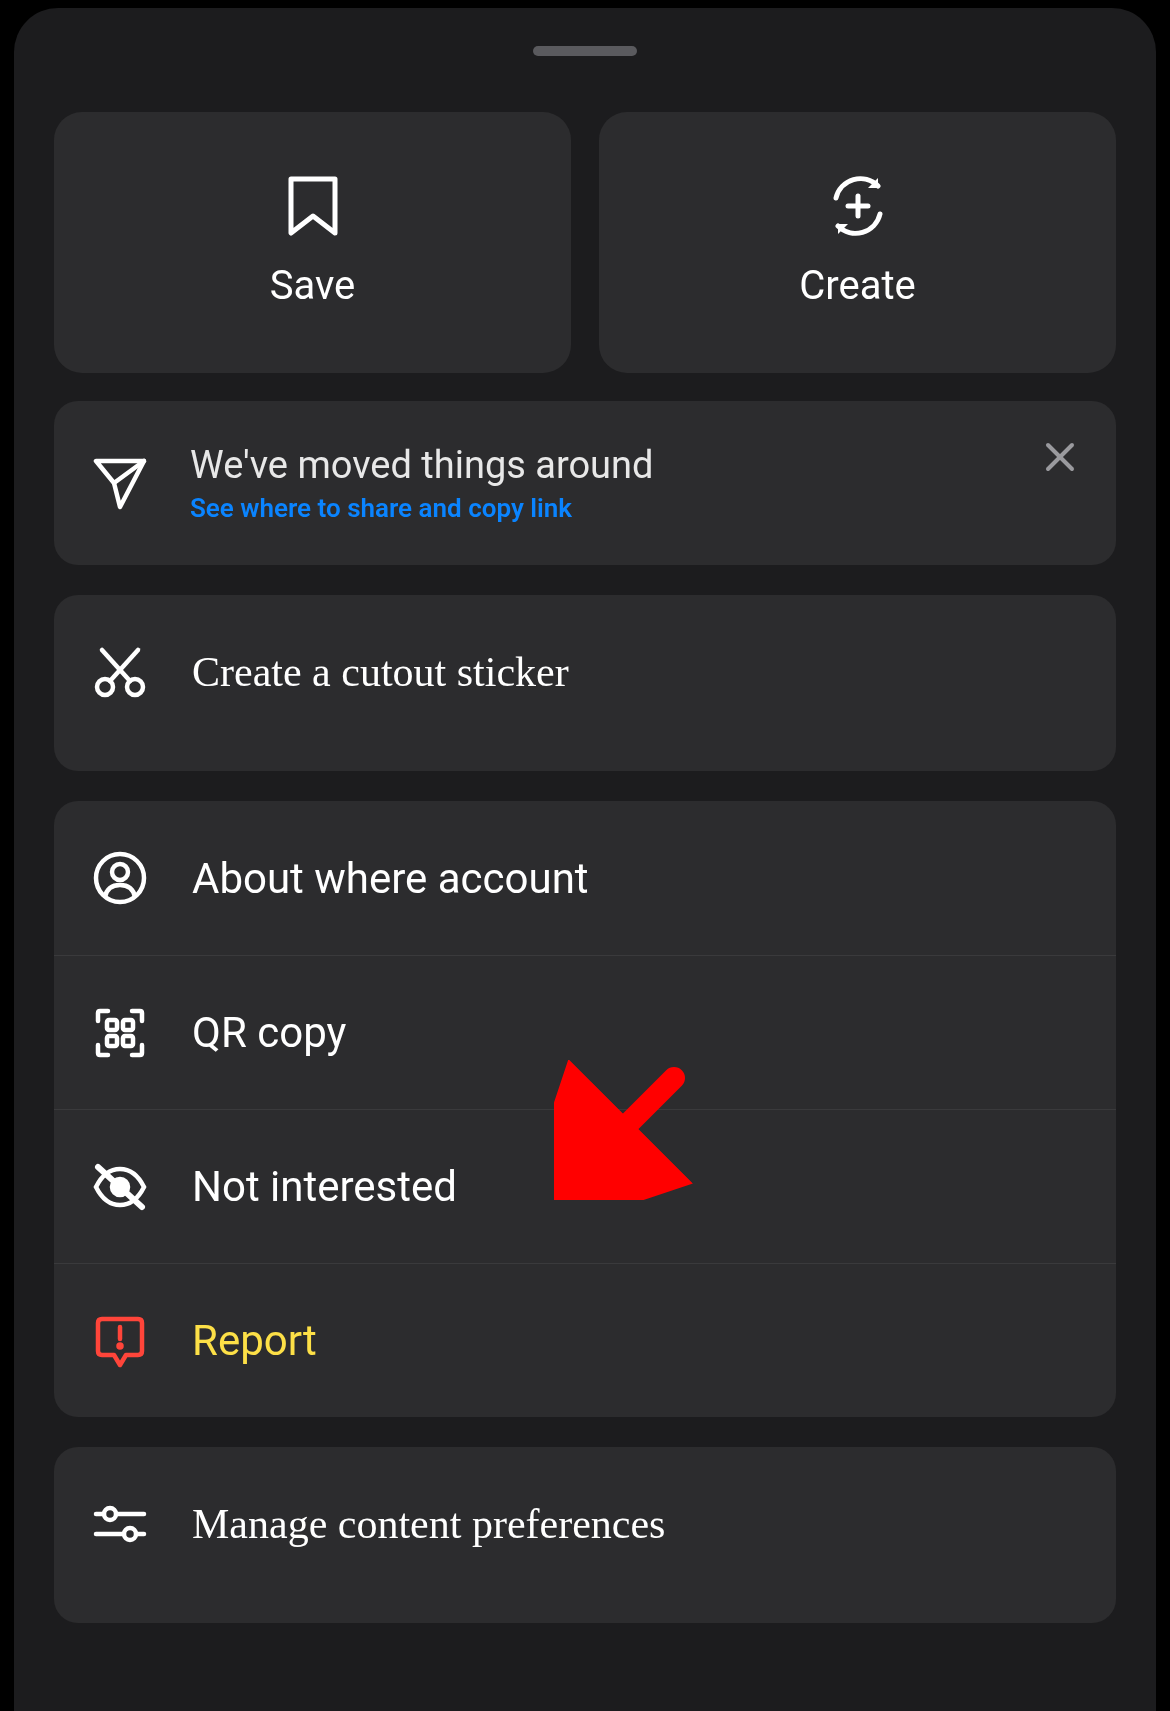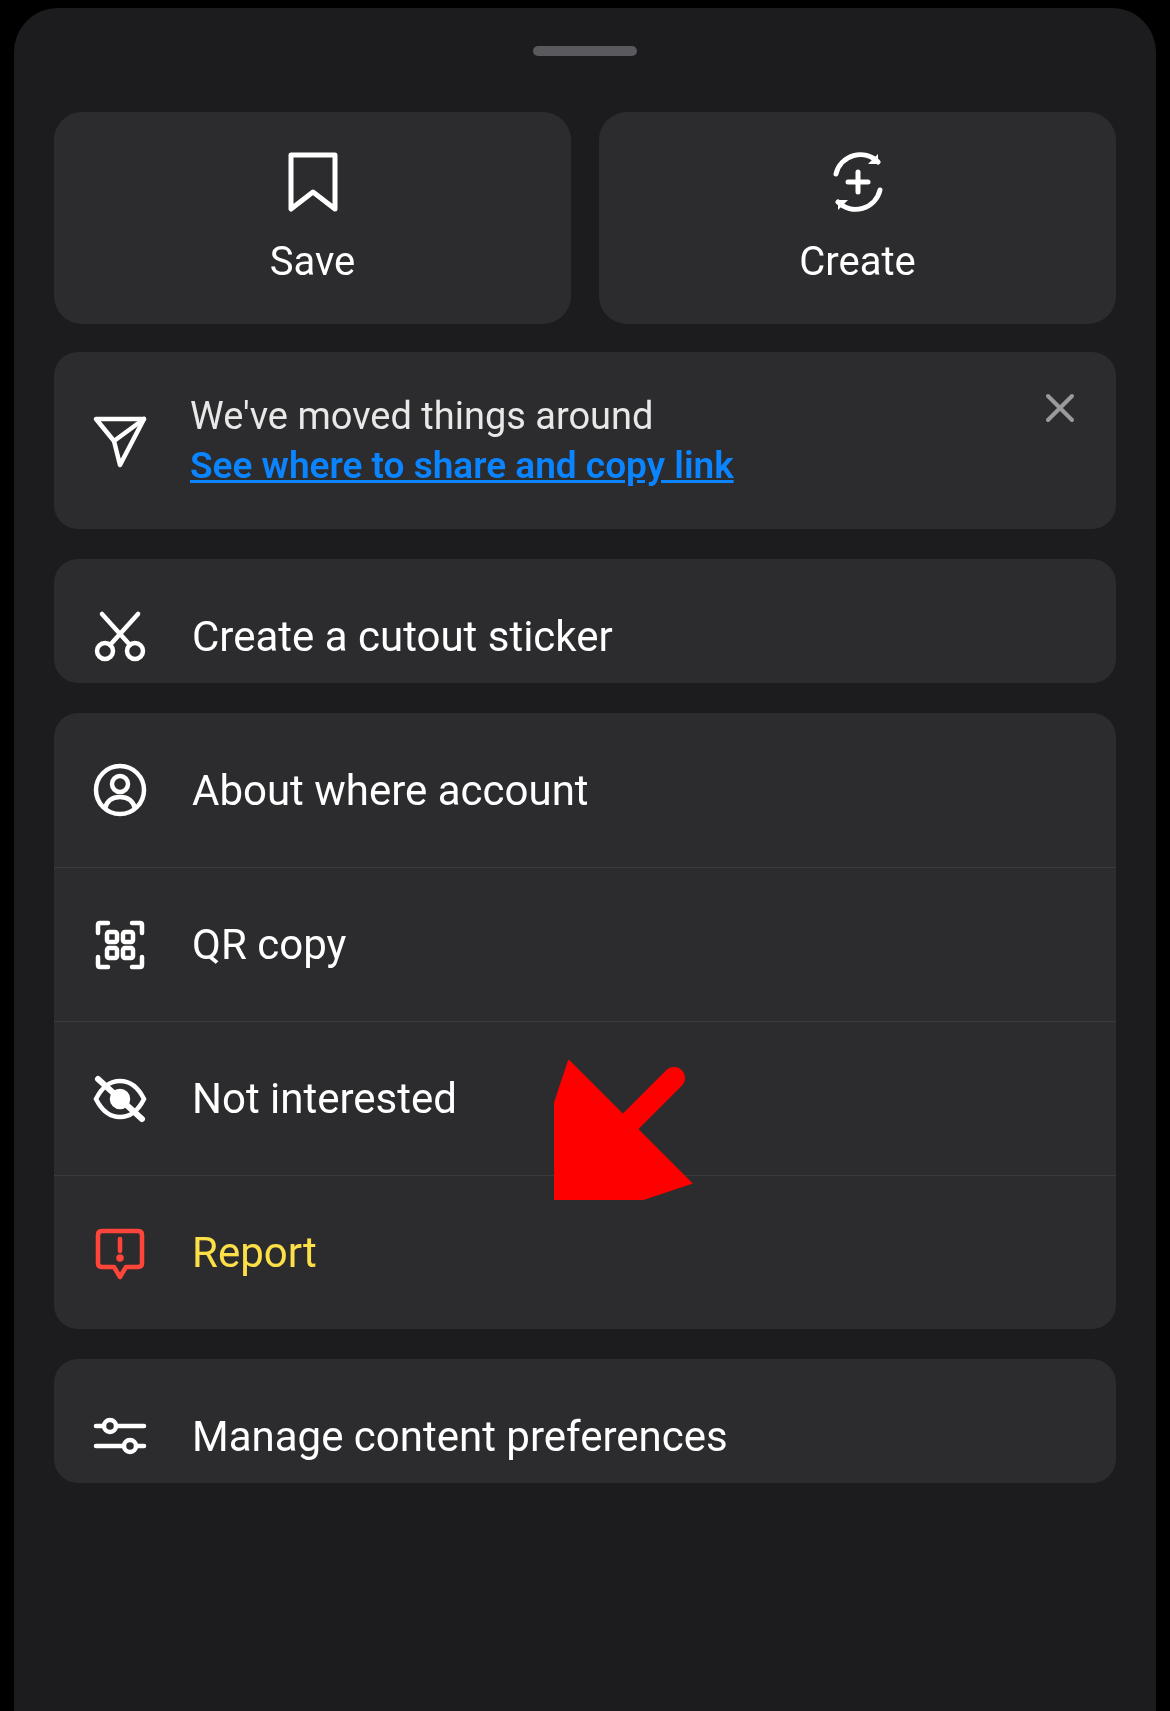--- a/index.html
+++ b/index.html
@@ -30,21 +30,21 @@
   }
   .primary-row {
     display: flex;
     gap: 28px;
     margin-bottom: 28px;
   }
   .primary-btn {
     flex: 1;
     background: #2c2c2e;
     border-radius: 28px;
-    height: 212px;
+    height: 261px;
     display: flex;
     flex-direction: column;
     align-items: center;
     justify-content: center;
     gap: 26px;
   }
   .primary-btn .lbl {
     font-size: 40px;
     font-weight: 400;
     color: #fff;
@@ -59,25 +59,24 @@
     padding: 42px 36px;
     gap: 40px;
     position: relative;
   }
   .info-text-line1 {
     font-size: 38px;
     color: #e8e8e8;
     font-weight: 400;
   }
   .info-text-line2 {
-    font-size: 37px;
+    font-size: 26px;
     color: #0a84ff;
     font-weight: 600;
     margin-top: 6px;
-    text-decoration: underline;
   }
   .close-x {
     position: absolute;
     right: 40px;
     top: 40px;
     color: #9a9a9e;
   }
   .menu-group {
     background: #2c2c2e;
     border-radius: 24px;
@@ -99,21 +98,21 @@
     color: #fff;
   }
   .menu-item.danger .mi-label { color: #fde047; }
   .icon-slot {
     width: 60px;
     display: flex;
     align-items: center;
     justify-content: center;
     flex-shrink: 0;
   }
-  .single-group { height: 124px; }
+  .single-group { height: 176px; font-family: Liberation Serif, serif; }
   
   .arrow-annotation {
     position: absolute;
     left: 540px;
     top: 1052px;
     pointer-events: none;
   }
 </style>
 </head>
 <body>

